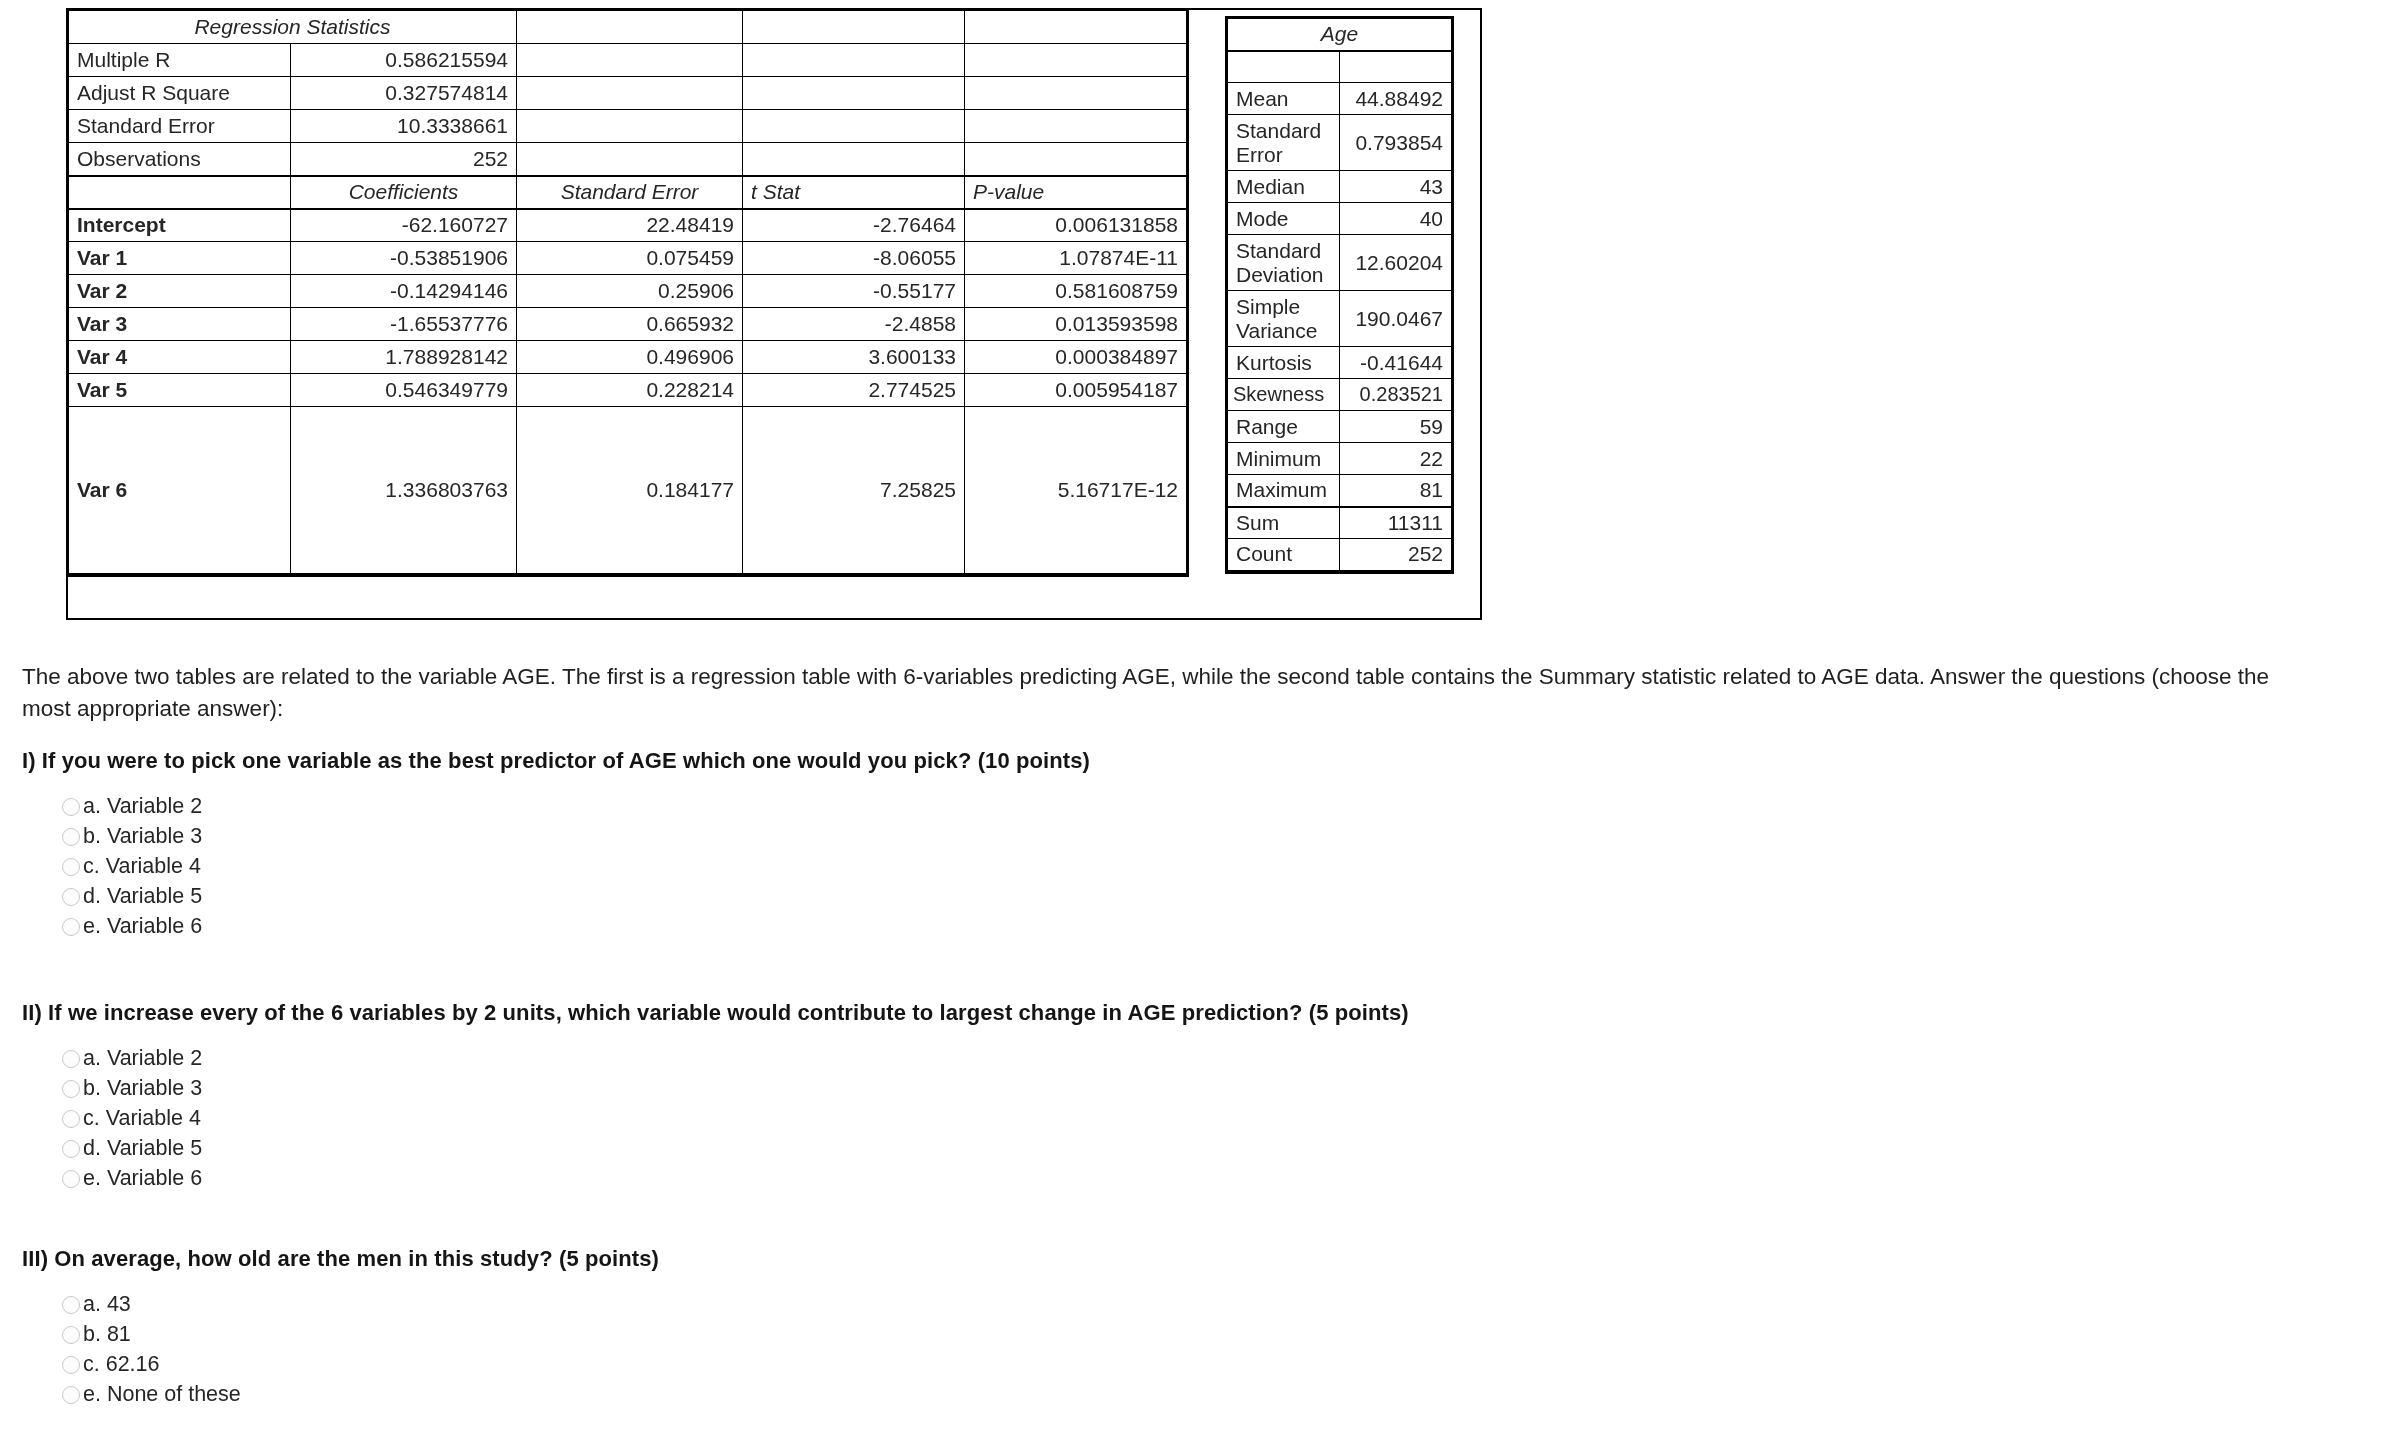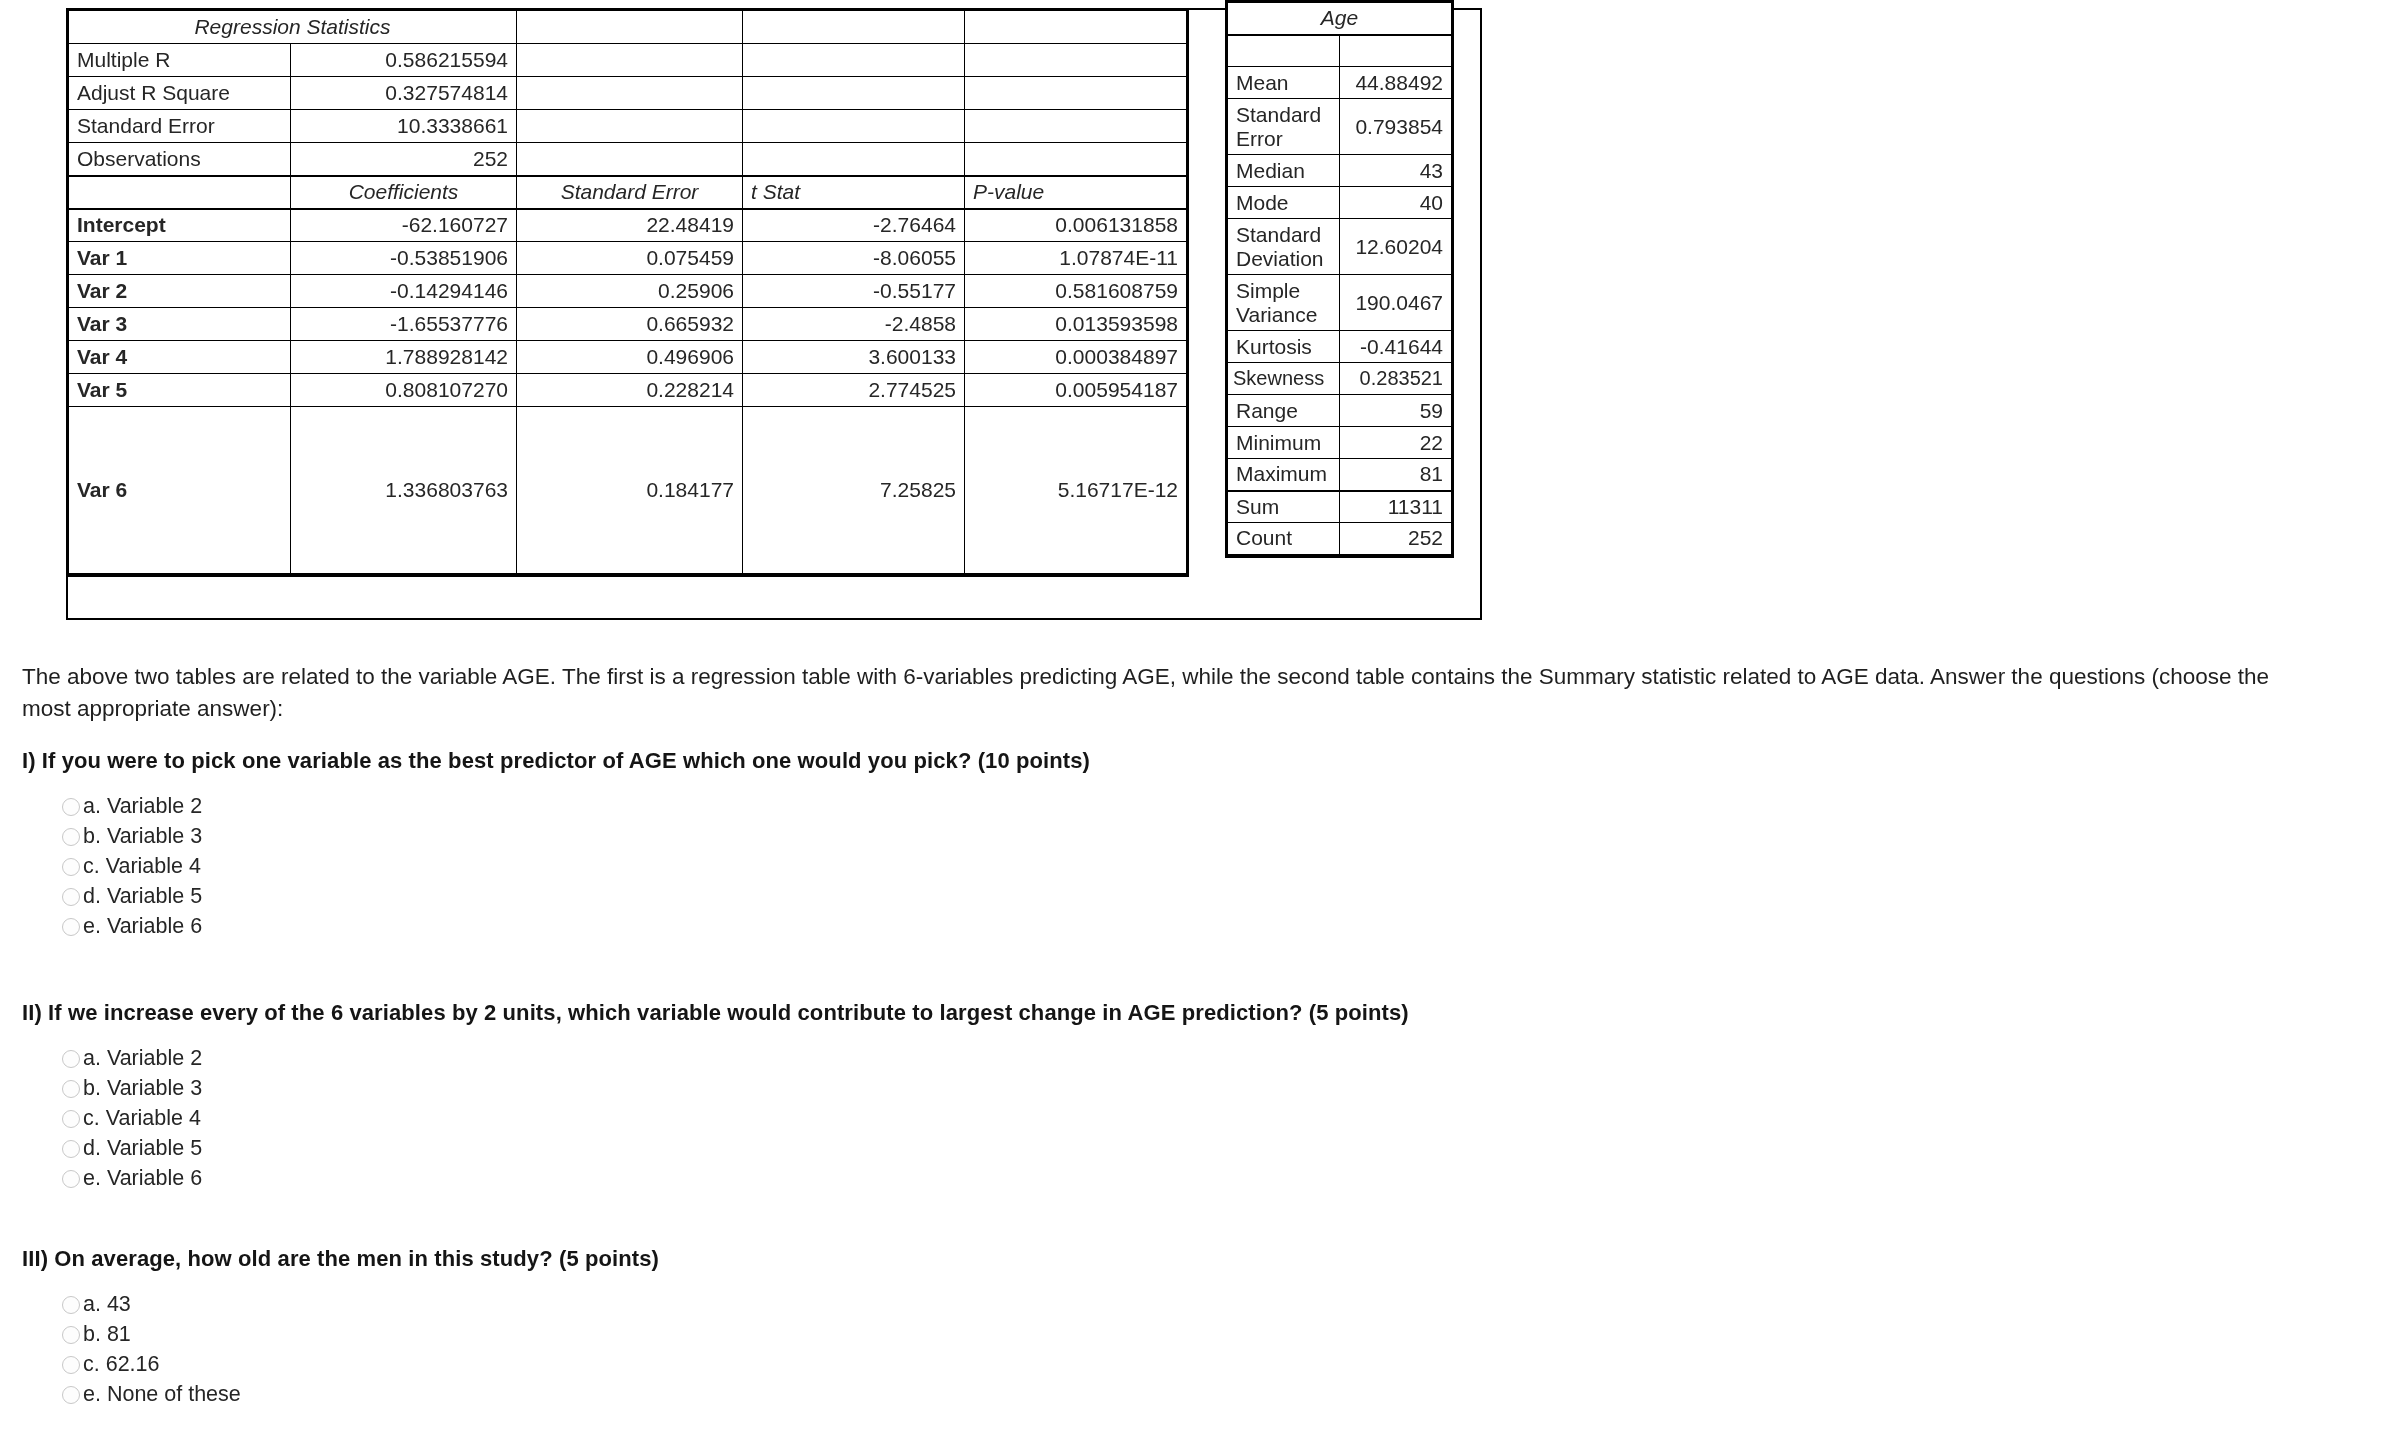--- a/index.html
+++ b/index.html
@@ -59,21 +59,21 @@
   }
   #reg-table { border-collapse: collapse; }
   #reg-table td { border: 1.5px solid #000; }
   #reg-table tr.thick-top td { border-top: 2.5px solid #000; }
   #reg-table tr.thick-bot td { border-bottom: 2.5px solid #000; }
 
   
   #age-wrap {
     position: absolute;
     left: 1181px;
-    top: 0;
+    top: 16px;
     border: 2.5px solid #000;
     background: #1d4ed8;
   }
   #age-table { border-collapse: collapse; }
   #age-table td {
     border: 1.5px solid #000;
     font-size: 21px;
     padding: 3px 8px;
     height: 32px;
     box-sizing: border-box;
@@ -228,21 +228,21 @@
         </tr>
         <tr>
           <td class="lbl bold">Var 4</td>
           <td class="num">1.788928142</td>
           <td class="num">0.496906</td>
           <td class="num">3.600133</td>
           <td class="num">0.000384897</td>
         </tr>
         <tr>
           <td class="lbl bold">Var 5</td>
-          <td class="num">0.808107270</td>
+          <td class="num">0.546349779</td>
           <td class="num">0.228214</td>
           <td class="num">2.774525</td>
           <td class="num">0.005954187</td>
         </tr>
         <tr class="thick-bot" style="height:167px">
           <td class="lbl bold" style="height:167px">Var 6</td>
           <td class="num" style="height:167px">1.336803763</td>
           <td class="num" style="height:167px">0.184177</td>
           <td class="num" style="height:167px">7.25825</td>
           <td class="num" style="height:167px">5.16717E-12</td>

